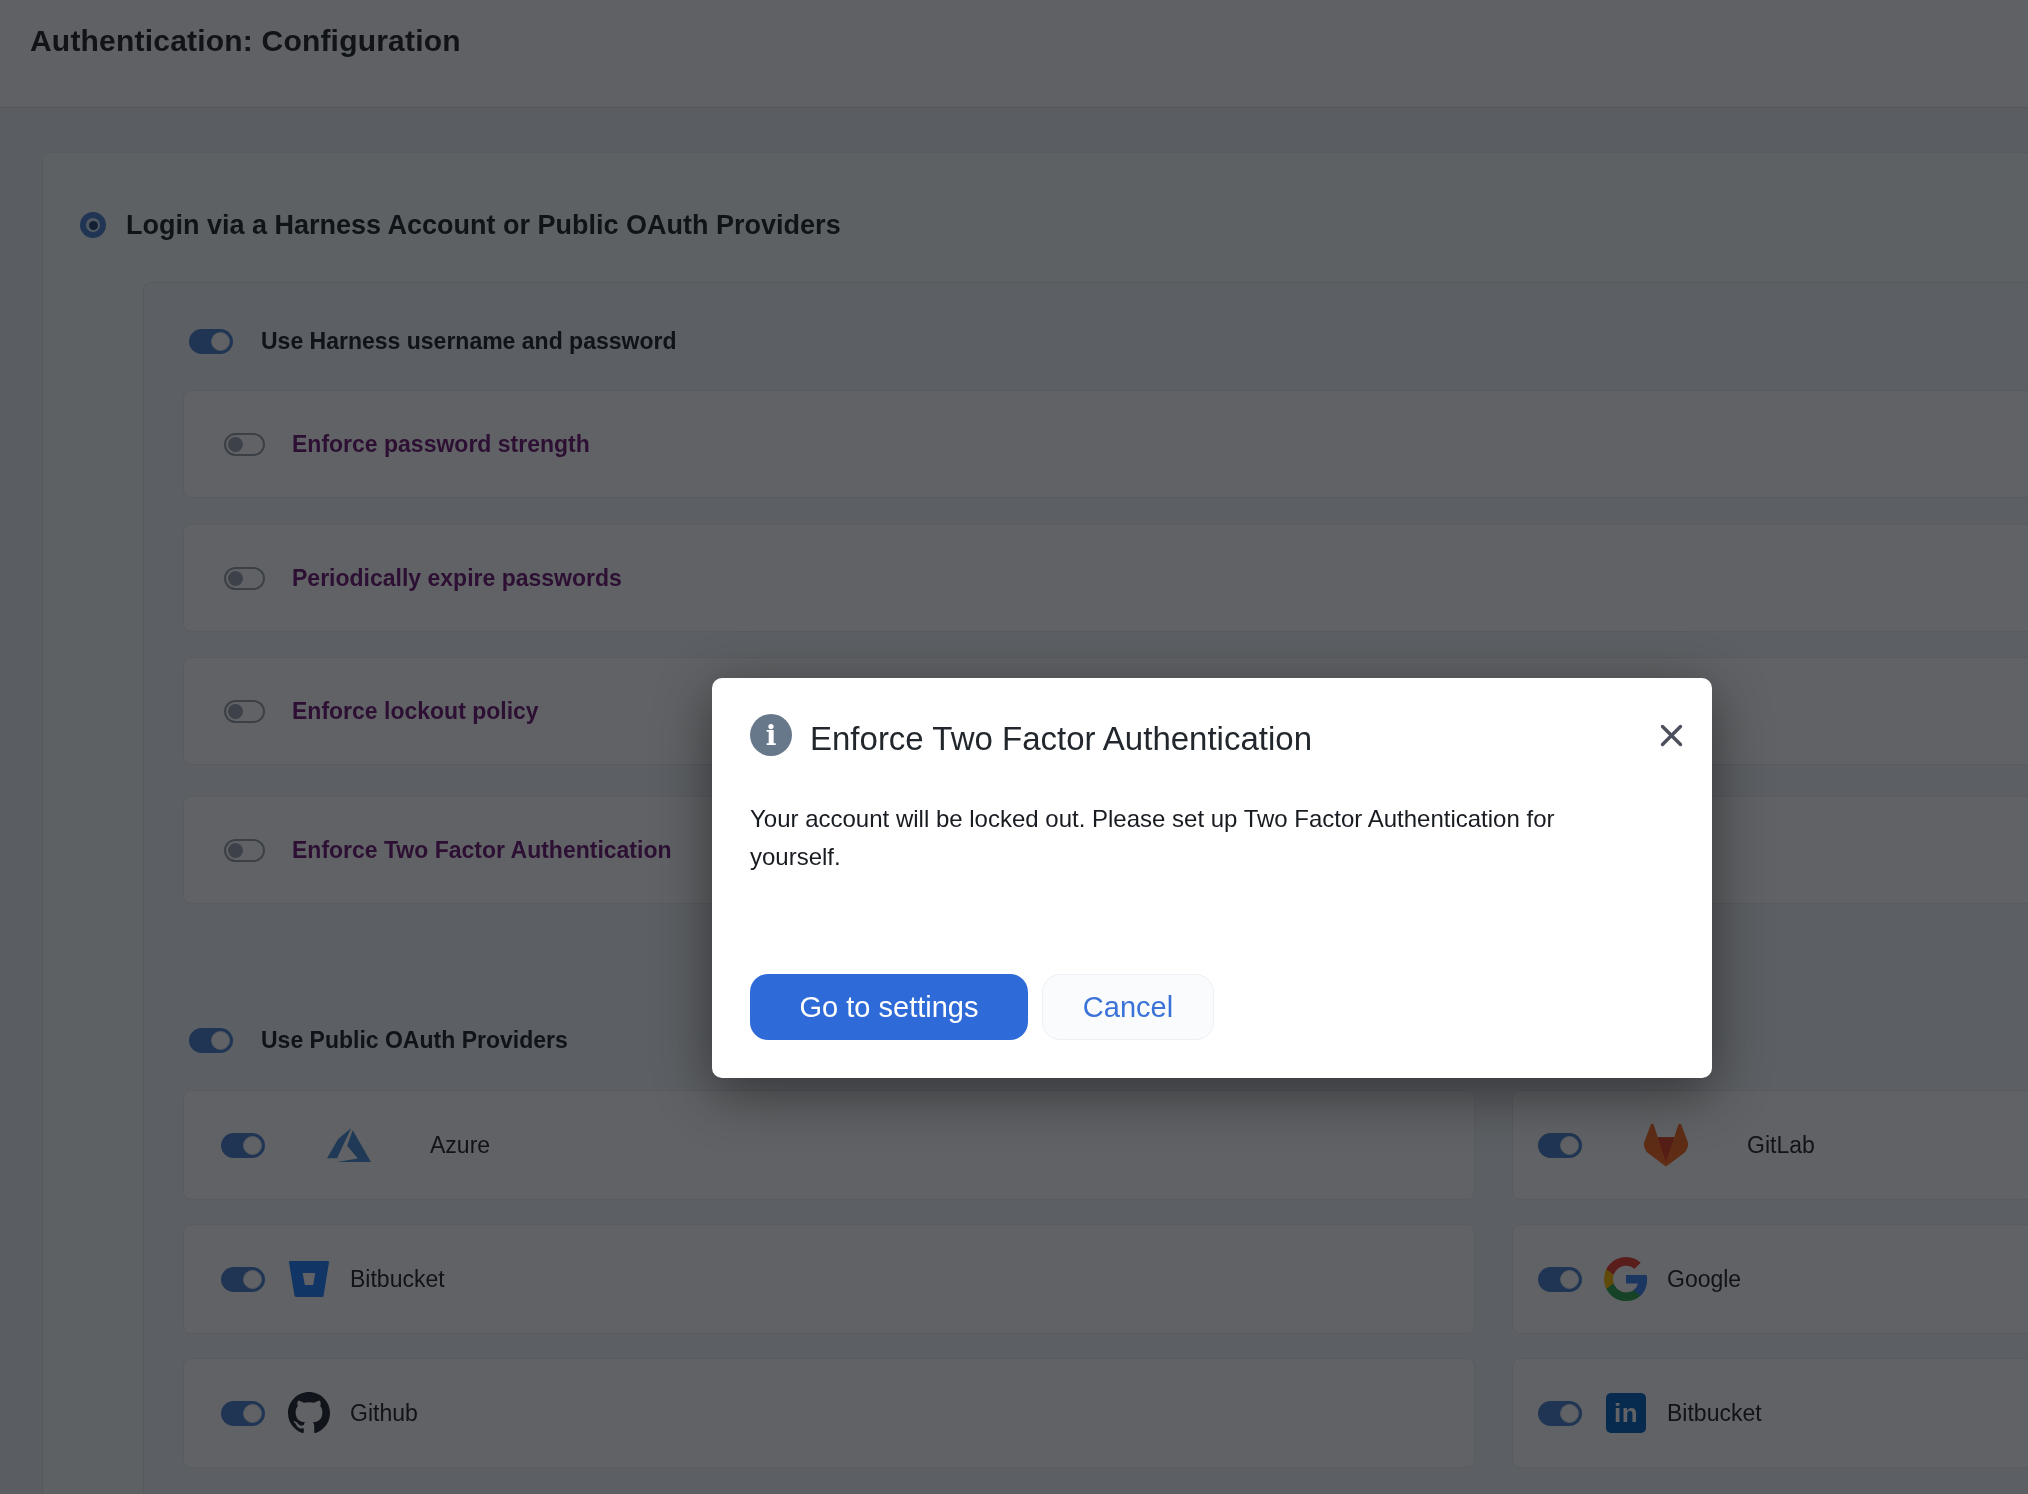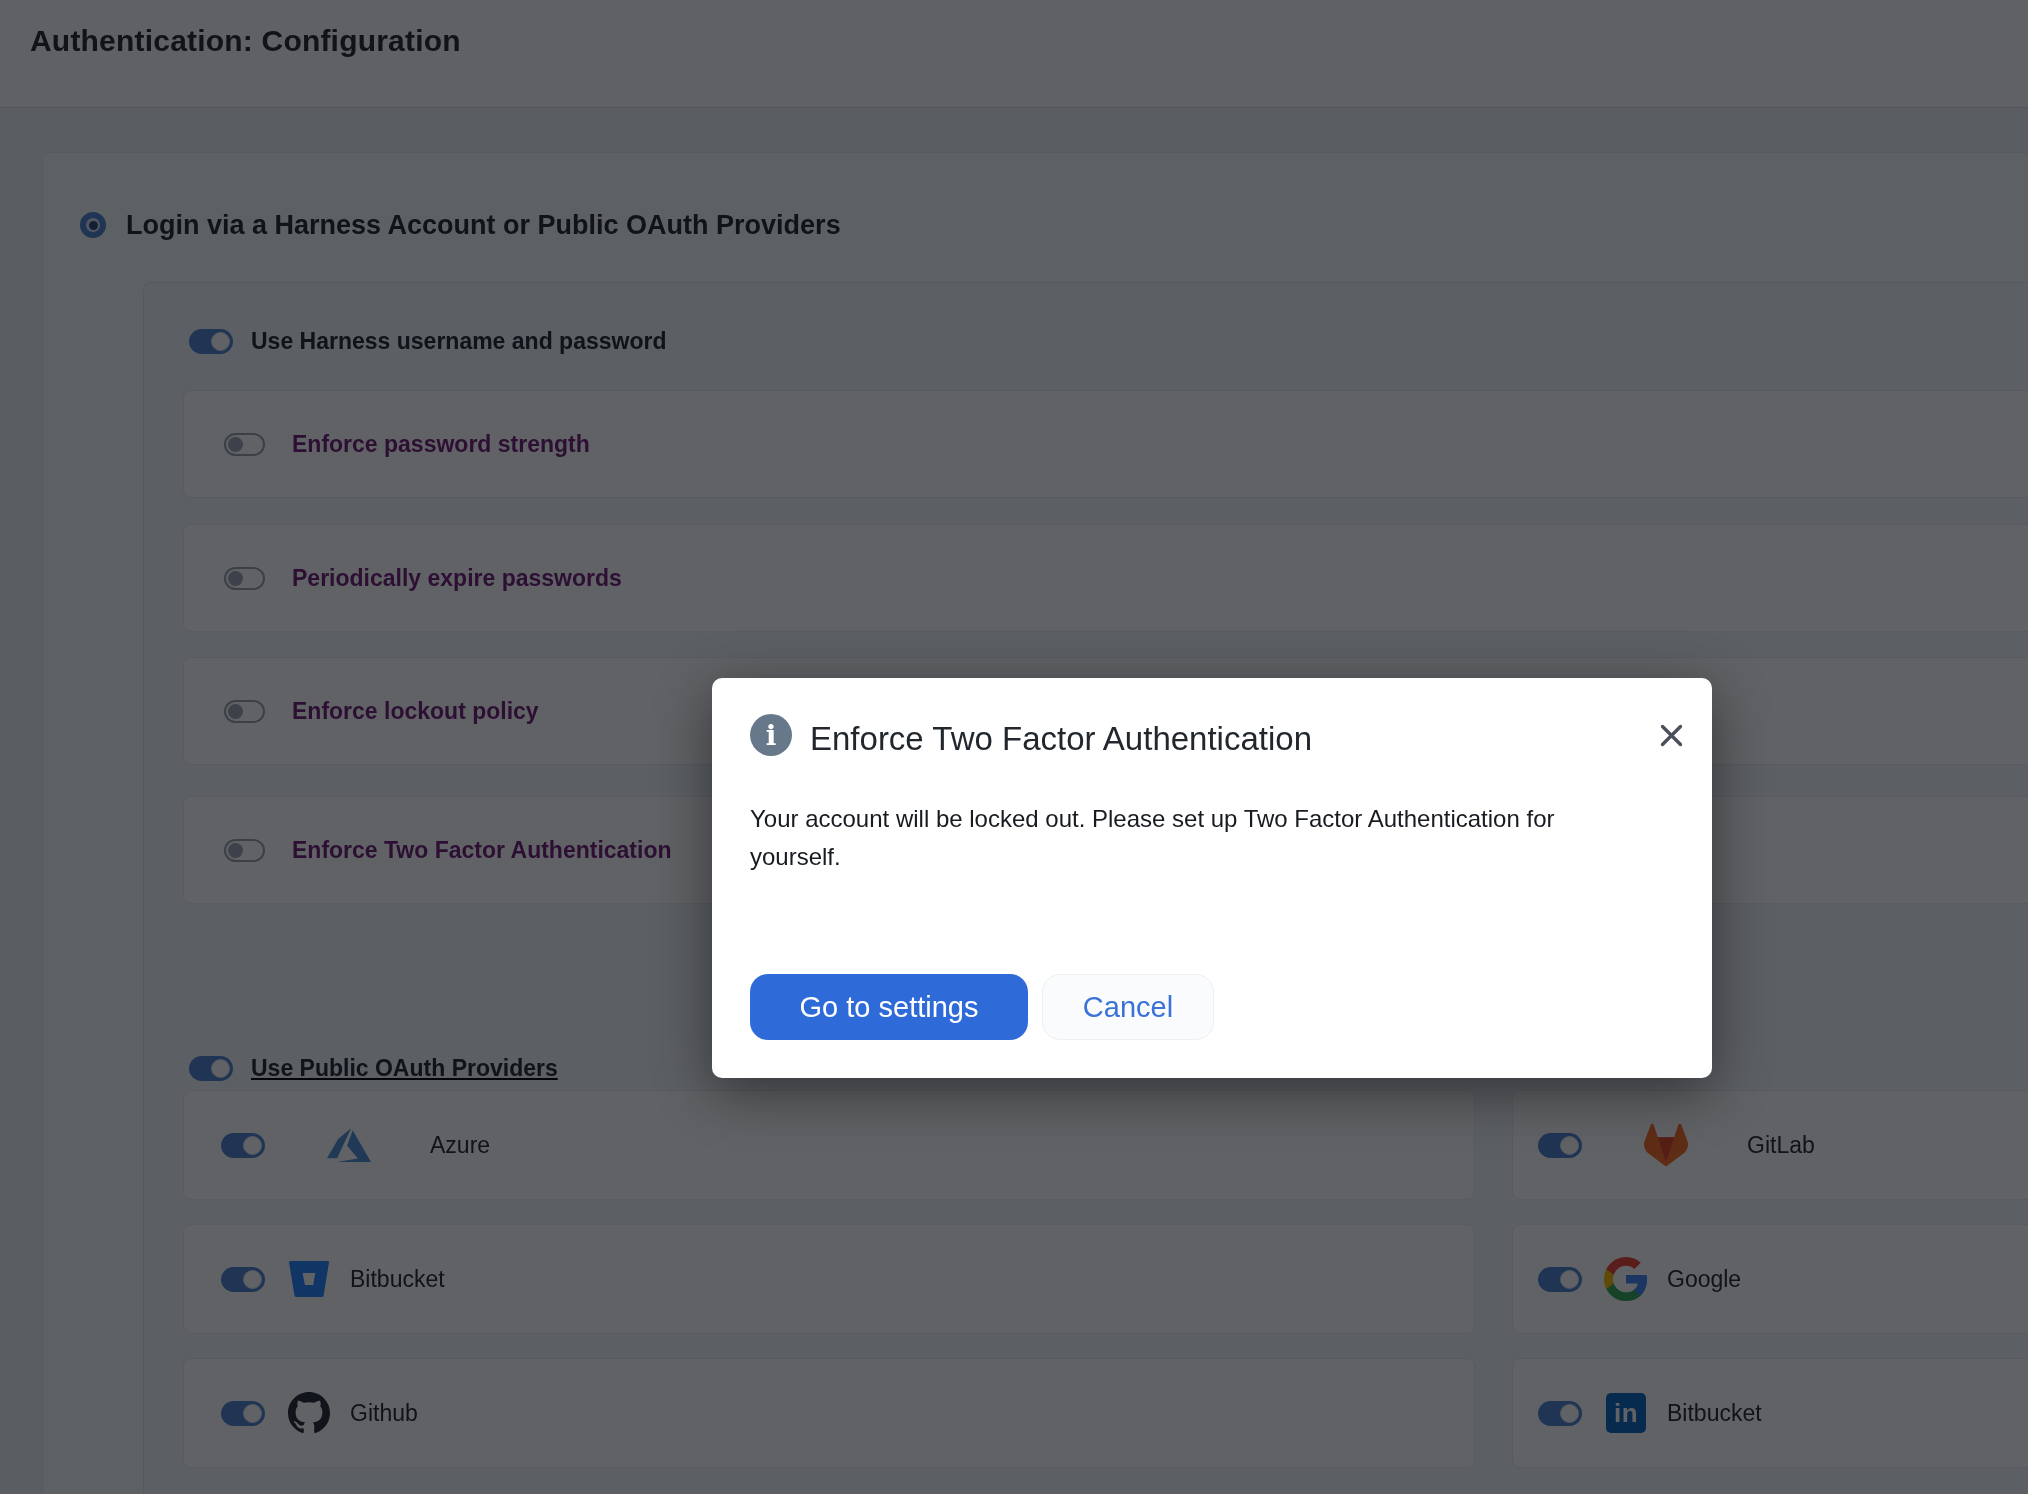--- a/index.html
+++ b/index.html
@@ -22,24 +22,24 @@
   .radio-label{font-size:27px;font-weight:700;color:#22272d;}
 
   
   .toggle{box-sizing:border-box;flex:none;position:relative;width:44px;height:25px;border-radius:14px;border:2px solid #98a0ad;background:transparent;cursor:pointer;}
   .toggle .knob{position:absolute;left:2px;top:2px;width:17px;height:17px;border-radius:50%;background:#9da5b2;}
   .toggle.on{background:#4f83cf;border:none;}
   .toggle.on .knob{left:auto;right:3px;top:3px;width:19px;height:19px;background:#fff;border:1px solid #dfe5ec;box-sizing:border-box;}
   .toggle.sm{width:41px;height:23px;}
   .toggle.sm .knob{width:15px;height:15px;}
 
-  .group-toggle-row{position:absolute;height:48px;display:flex;align-items:center;gap:18px;z-index:4;}
+  .group-toggle-row{position:absolute;height:48px;display:flex;align-items:center;gap:28px;z-index:4;}
   .group-toggle-row .glabel{font-size:23px;font-weight:600;color:#22272d;}
   #row-harness{left:189px;top:317px;}
-  #row-oauth{left:189px;top:1044px;text-decoration:underline;}
+  #row-oauth{left:189px;top:1016px;}
 
   
   .orow{position:absolute;left:183px;width:1900px;height:108px;box-sizing:border-box;background:#fff;border:1px solid #e9ecef;border-radius:8px;display:flex;align-items:center;padding-left:40px;gap:27px;z-index:3;}
   .orow .olabel{font-size:23px;font-weight:600;color:#701a75;white-space:nowrap;}
   #orow-0{top:390px;}#orow-1{top:524px;}#orow-2{top:657px;}#orow-3{top:796px;}
 
   
   .prow{position:absolute;height:110px;box-sizing:border-box;background:#fff;border:1px solid #e9ecef;border-radius:8px;display:flex;align-items:center;z-index:3;}
   .prow.colL{left:183px;width:1292px;padding-left:37px;}
   .prow.colR{left:1512px;width:600px;padding-left:25px;}

